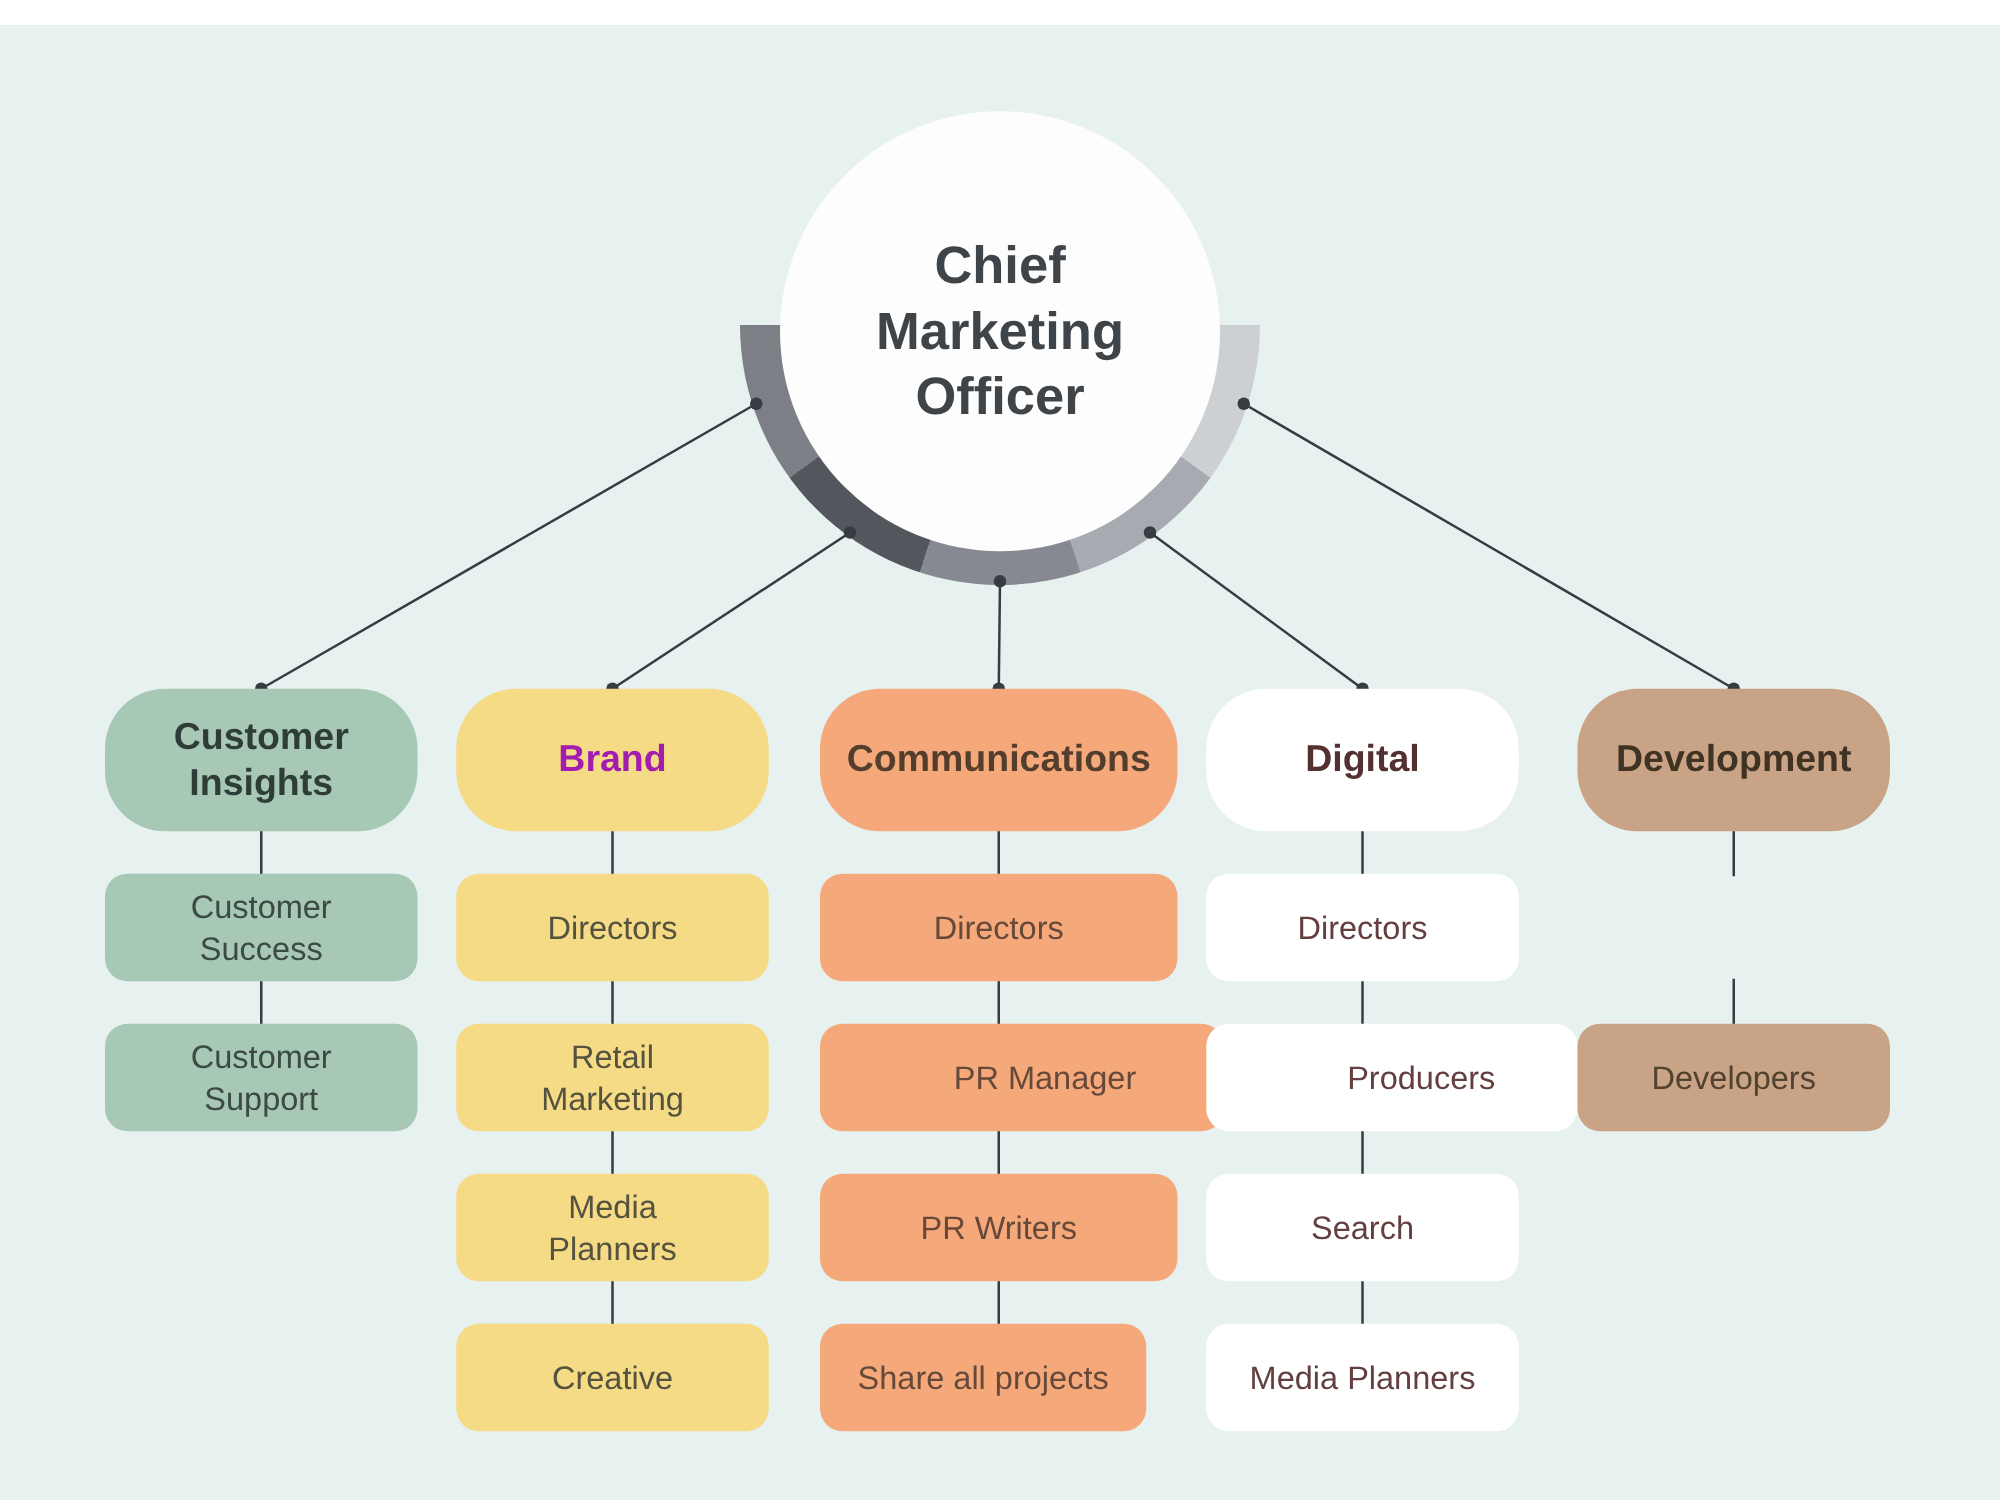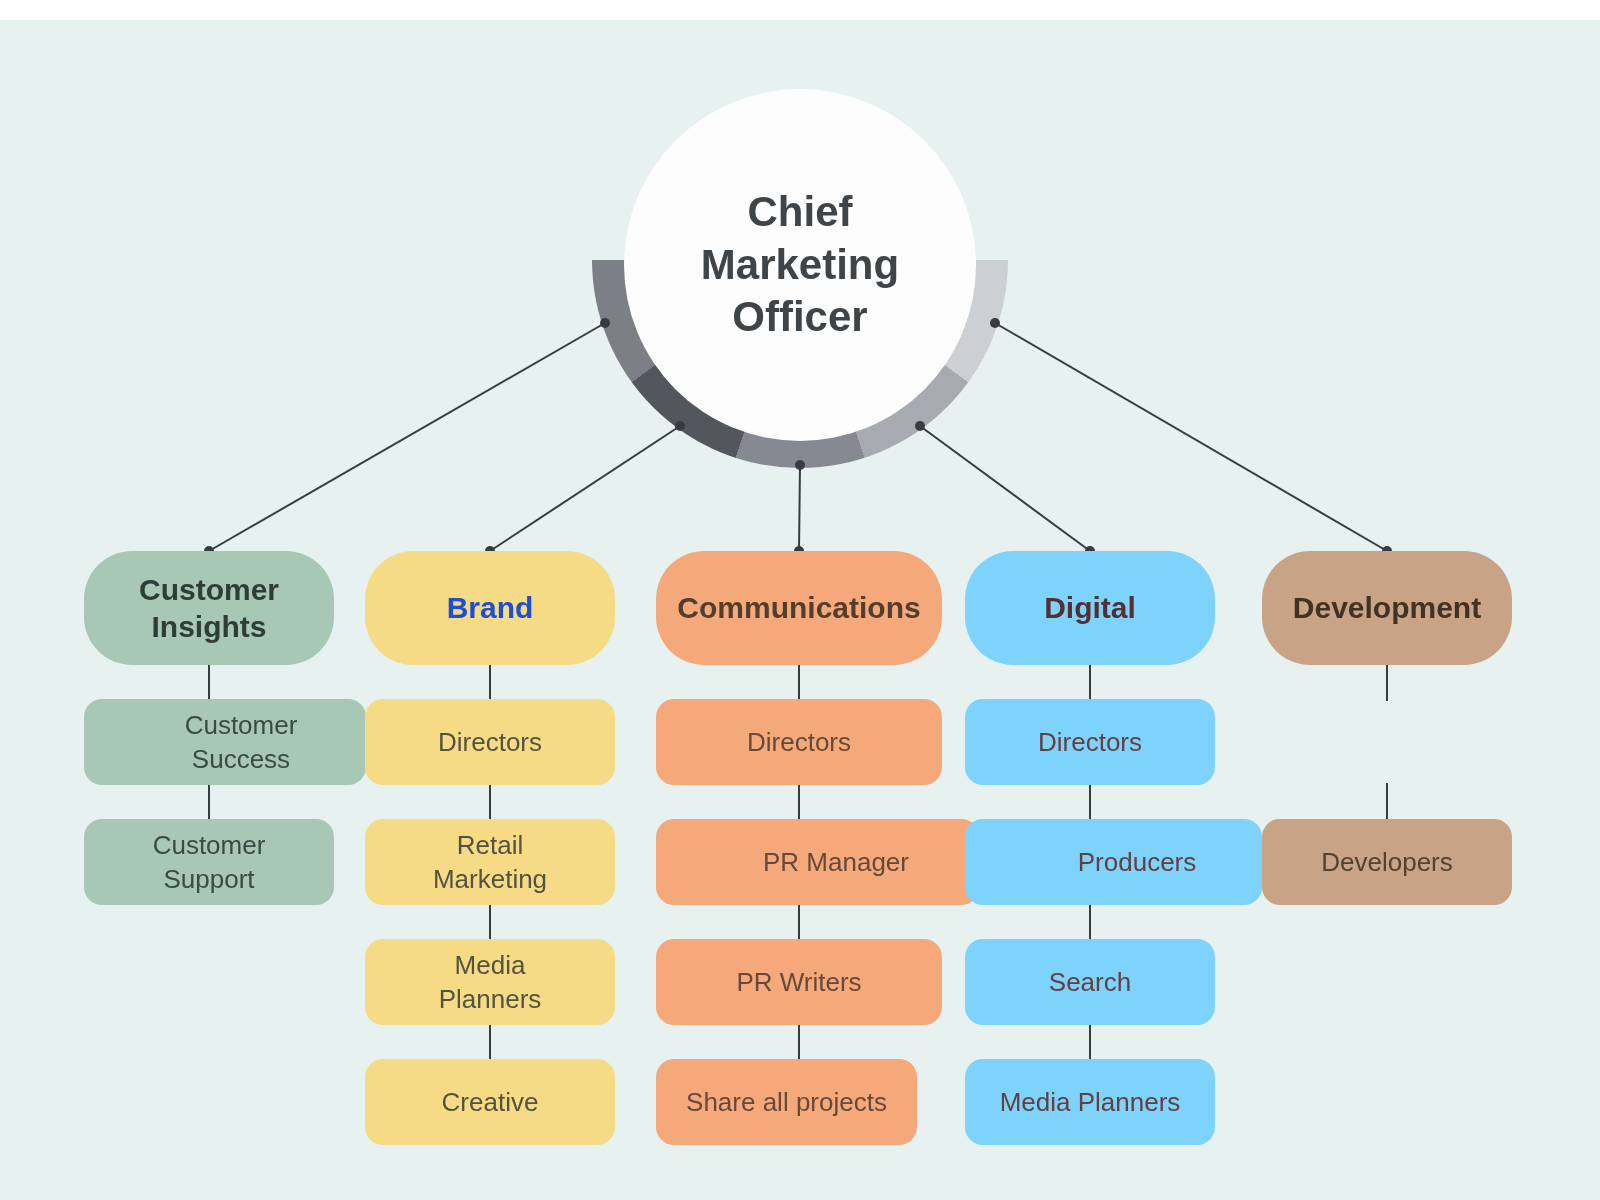--- a/index.html
+++ b/index.html
@@ -31,24 +31,24 @@
     max-width:260px;font-size:42px;line-height:1.25;font-weight:bold;color:#3f4449;
   }
   .box{
     position:absolute;display:flex;align-items:center;justify-content:center;text-align:center;
   }
   .hdr{height:114px;border-radius:48px;font-weight:bold;font-size:30px;line-height:1.25;}
   .child{height:86px;border-radius:18px;font-size:26px;line-height:1.32;}
   .c-green{background:#a7c8b5;color:#3b4a43}
   .hdr.c-green{color:#2e3d37}
   .c-yellow{background:#f5db85;color:#55523f}
-  .hdr.c-yellow{color:#1d4ed8}
+  .hdr.c-yellow{color:#a21caf}
   .c-orange{background:#f5a97b;color:#67493a}
   .hdr.c-orange{color:#533e2e}
-  .c-pink{background:#7dd3fc;color:#643f40}
+  .c-pink{background:#ffffff;color:#643f40}
   .hdr.c-pink{color:#533130}
   .c-tan{background:#c8a385;color:#52422f}
   .hdr.c-tan{color:#413323}
   .box span{display:block;}
   .w190 span{max-width:190px}
   .w170 span{max-width:170px}
   .w270 span{max-width:270px}
   .w220 span{max-width:220px}
 </style>
 </head>
@@ -98,21 +98,21 @@
     <line x1="1387" y1="763" x2="1387" y2="801"></line>
   </svg>
 
   <div class="cmo-circle">
     <div class="cmo-title">Chief Marketing Officer</div>
   </div>
 
   <div class="box hdr c-green w190" style="left:84px;top:531px;width:250px;">
     <span>Customer Insights</span>
   </div>
-  <div class="box child c-green w190" style="left:84px;top:679px;width:250px;padding-left:32px;">
+  <div class="box child c-green w190" style="left:84px;top:679px;width:250px;">
     <span>Customer Success</span>
   </div>
   <div class="box child c-green w190" style="left:84px;top:799px;width:250px;">
     <span>Customer Support</span>
   </div>
 
   <div class="box hdr c-yellow w220" style="left:365px;top:531px;width:250px;">
     <span>Brand</span>
   </div>
   <div class="box child c-yellow w170" style="left:365px;top:679px;width:250px;">

